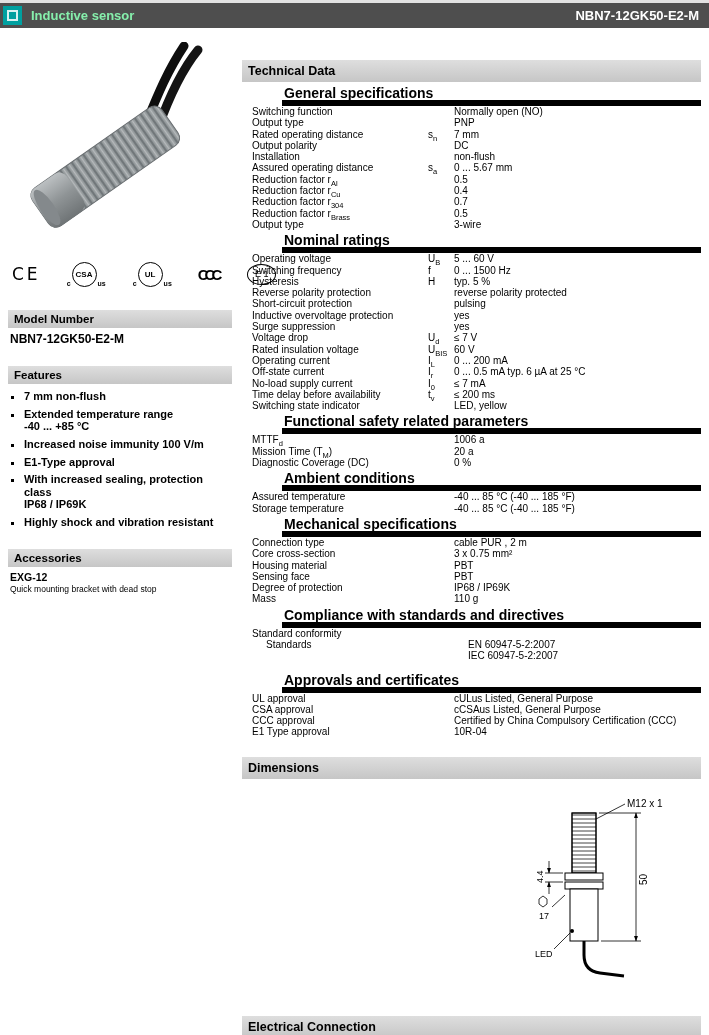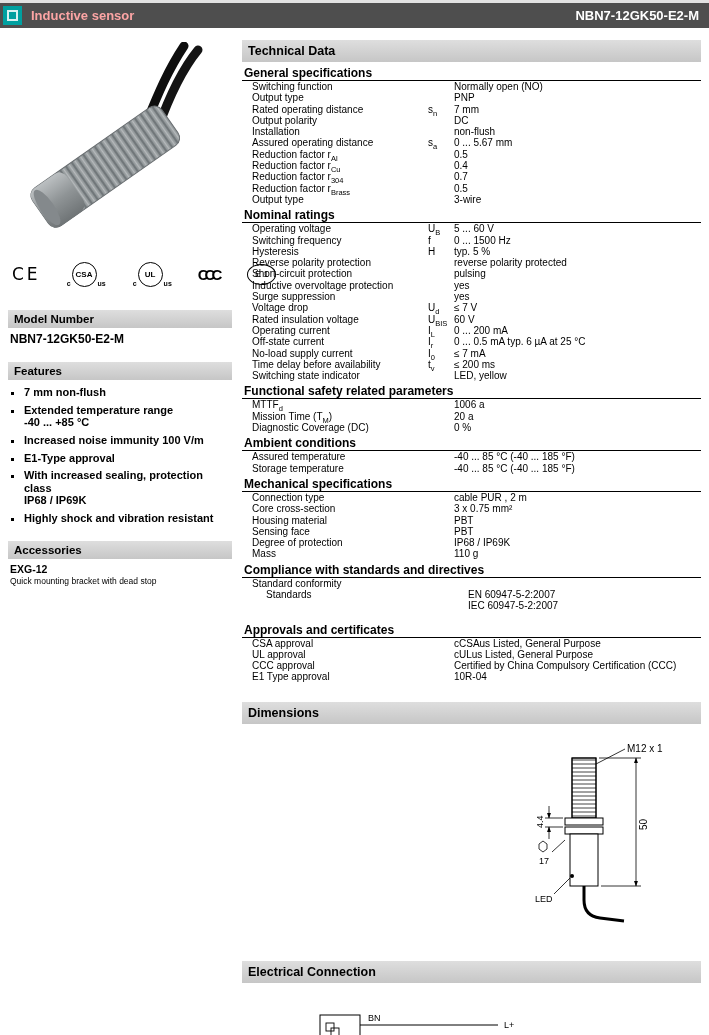--- a/index.html
+++ b/index.html
@@ -4,47 +4,47 @@
 <style>
   html,body{margin:0;padding:0;}
   body{
     width:709px;height:1035px;overflow:hidden;background:#fff;color:#000;
     font-family:"Liberation Sans",sans-serif;position:relative;
   }
   .topstrip{height:3px;background:#e2e2e2;}
   .topbar{height:25px;background:#4e4e4e;display:flex;align-items:center;padding-right:10px;}
   .logo{width:19px;height:19px;background:#00a0a0;margin:0 9px 0 3px;position:relative;flex:none;}
   .logo::after{content:"";position:absolute;inset:4px;border:2px solid #d9f2f2;}
-  .topbar-title{color:#fca5a5;font-weight:bold;font-size:13px;flex:1;}
+  .topbar-title{color:#86efac;font-weight:bold;font-size:13px;flex:1;}
   .topbar-model{color:#fff;font-weight:bold;font-size:13px;}
   .content{display:flex;padding:12px 8px 0 8px;}
   .left-col{width:224px;flex:none;}
   .right-col{flex:1;margin-left:10px;min-width:0;}
 
-  .bar{background:linear-gradient(#dedede,#c6c6c6);font-weight:bold;font-size:11.5px;padding:3px 6px;margin-bottom:4px;}
+  .bar{background:linear-gradient(#dedede,#c6c6c6);font-weight:bold;font-size:11.5px;padding:3px 6px;margin-bottom:4px;margin-top:20px;}
   .bar.big{font-size:12.5px;padding:4px 6px;}
 
   .photo-wrap{height:208px;margin-top:2px;}
   .cert-row{display:flex;align-items:center;gap:25px;margin:8px 0 20px 4px;height:32px;}
   .cert{display:inline-flex;align-items:center;}
   .cert-ce .cert-core{font-size:17px;letter-spacing:3px;font-family:"DejaVu Sans",sans-serif;}
   .cert-csa .cert-core,.cert-ul .cert-core{display:inline-flex;align-items:center;justify-content:center;
     width:23px;height:23px;border:1.6px solid #000;border-radius:50%;font-size:8px;font-weight:bold;}
   .cert-aff{font-size:7px;font-weight:bold;margin:0 1px;align-self:flex-end;}
   .cert-ccc .cert-core{font-weight:bold;font-size:15px;letter-spacing:-4px;padding-right:4px;}
   .cert-e1 .cert-core{display:inline-flex;align-items:center;justify-content:center;
     width:27px;height:19px;border:1.4px solid #000;border-radius:50%;font-size:9px;}
 
   .model-number-value{font-weight:bold;font-size:12px;margin:4px 0 16px 2px;}
   .features-list{margin:6px 0 16px 0;padding-left:16px;font-size:11px;font-weight:bold;list-style:square;}
   .features-list li{margin-bottom:5px;white-space:pre-line;line-height:1.15;}
   .acc-name{font-weight:bold;font-size:10.5px;margin:3px 0 1px 2px;}
   .acc-desc{font-size:8.5px;margin-left:2px;}
 
-  .sec-head{font-weight:bold;font-size:12px;border-bottom:1px solid #000000;margin-top:3px;padding:1px 2px;line-height:12px;}
+  .sec-head{font-weight:bold;font-size:14px;border-bottom:6px solid #000000;margin-top:3px;padding:1px 2px;line-height:12px;margin-left:40px;}
   .sec-head.gap{margin-top:11px;}
   .t-row{display:flex;font-size:10px;line-height:11.3px;padding:0 2px;}
   .t-label{flex:0 0 176px;padding-left:8px;}
   .t-row.ind2 .t-label{padding-left:22px;}
   .t-sym{flex:0 0 26px;}
   .t-val{flex:1;white-space:pre-line;}
   sub{font-size:7.5px;line-height:0;}
 
   .dim-wrap{display:flex;justify-content:flex-end;padding:10px 0 8px 0;}
   .elec-wrap{padding:14px 0 0 60px;}
@@ -327,28 +327,28 @@
           <div class="t-val"></div>
         </div>
         <div class="t-row ind2">
           <div class="t-label">Standards</div>
           <div class="t-sym"></div>
           <div class="t-val">EN 60947-5-2:2007
 IEC 60947-5-2:2007</div>
         </div>
         <div class="sec-head gap">Approvals and certificates</div>
         <div class="t-row">
+          <div class="t-label">UL approval</div>
+          <div class="t-sym"></div>
+          <div class="t-val">cULus Listed, General Purpose</div>
+        </div>
+        <div class="t-row">
           <div class="t-label">CSA approval</div>
           <div class="t-sym"></div>
           <div class="t-val">cCSAus Listed, General Purpose</div>
-        </div>
-        <div class="t-row">
-          <div class="t-label">UL approval</div>
-          <div class="t-sym"></div>
-          <div class="t-val">cULus Listed, General Purpose</div>
         </div>
         <div class="t-row">
           <div class="t-label">CCC approval</div>
           <div class="t-sym"></div>
           <div class="t-val">Certified by China Compulsory Certification (CCC)</div>
         </div>
         <div class="t-row">
           <div class="t-label">E1 Type approval</div>
           <div class="t-sym"></div>
           <div class="t-val">10R-04</div>

